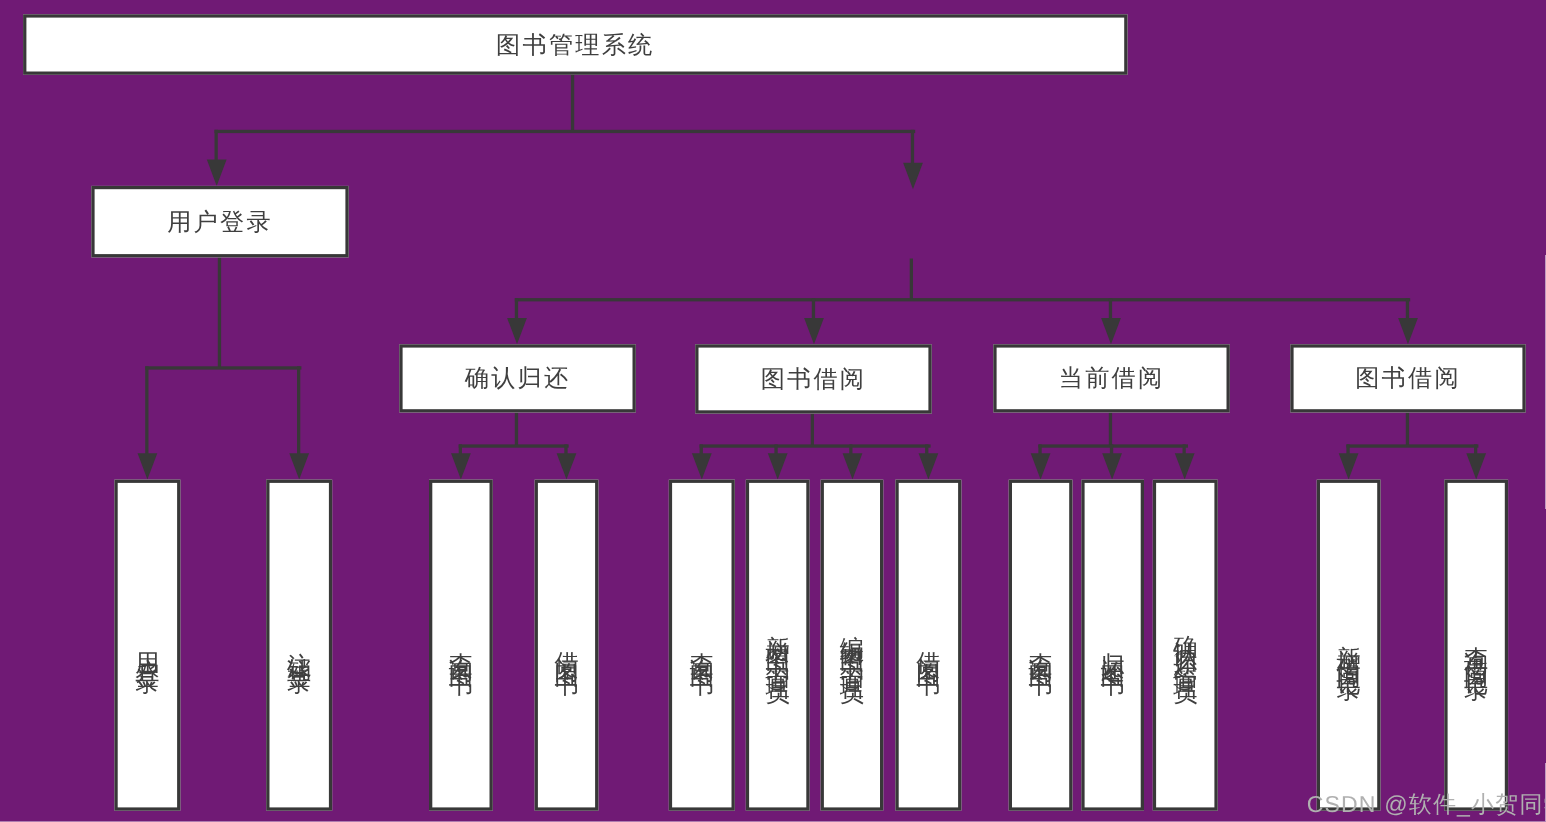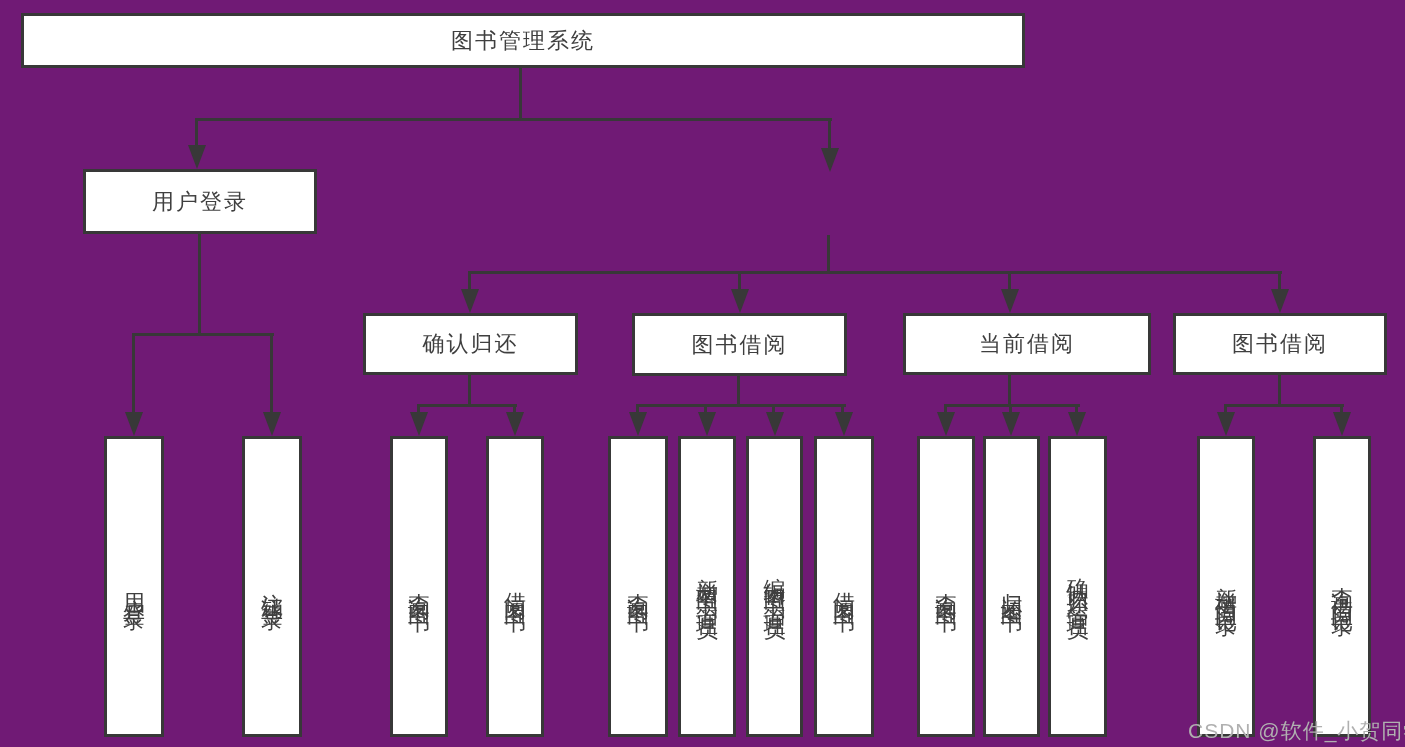--- a/index.html
+++ b/index.html
@@ -114,21 +114,21 @@
   <div class="arrow" style="left:1217px;top:412px"></div>
   <div class="line-v" style="left:1340px;top:404px;height:11px"></div>
   <div class="arrow" style="left:1333px;top:412px"></div>
 
   <div class="hbox" style="left:21px;top:13px;width:1004px;height:55px">图书管理系统</div>
 
   <div class="hbox" style="left:83px;top:169px;width:234px;height:65px">用户登录</div>
 
   <div class="hbox" style="left:363px;top:313px;width:215px;height:62px">确认归还</div>
   <div class="hbox" style="left:632px;top:313px;width:215px;height:63px">图书借阅</div>
-  <div class="hbox" style="left:903px;top:313px;width:248px;height:62px">当前借阅</div>
+  <div class="hbox" style="left:903px;top:313px;width:215px;height:62px">当前借阅</div>
   <div class="hbox" style="left:1173px;top:313px;width:214px;height:62px">图书借阅</div>
 
   <div class="vbox" style="left:104px;width:60px">用户登录</div>
   <div class="vbox" style="left:242px;width:60px">注销登录</div>
 
   <div class="vbox" style="left:390px;width:58px">查询图书</div>
   <div class="vbox" style="left:486px;width:58px">借阅图书</div>
 
   <div class="vbox" style="left:608px;width:60px">查询图书</div>
   <div class="vbox" style="left:678px;width:58px">新增图书（管理员）</div>

